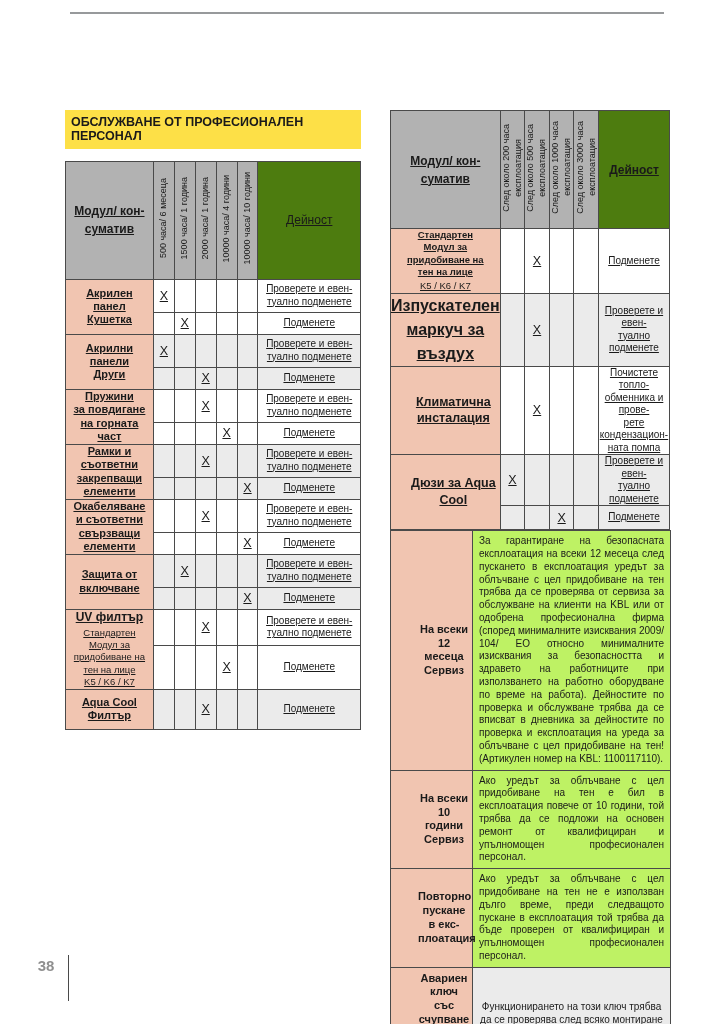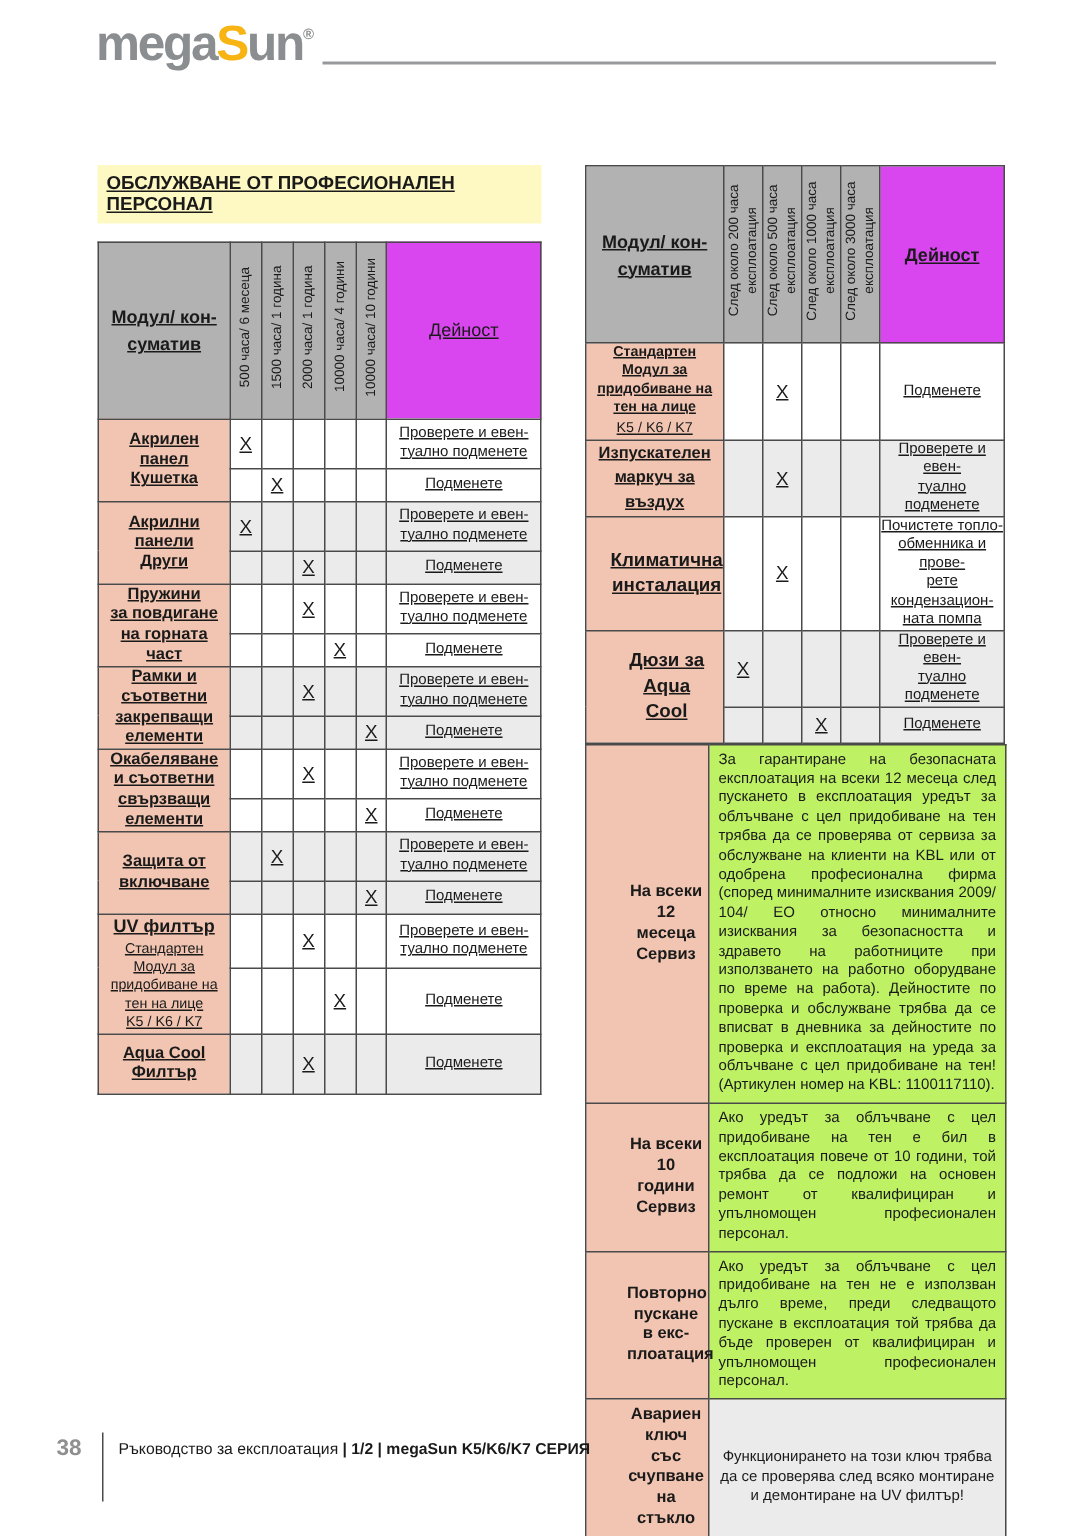--- a/index.html
+++ b/index.html
@@ -14,43 +14,43 @@
   .header { position:absolute; top:12px; left:64px; right:60px; display:flex; align-items:flex-end; }
   .logo { font-size:33px; font-weight:bold; letter-spacing:-1.5px; color:#8b8e90; line-height:1; white-space:nowrap; }
   .logo .s { color:#f7b412; }
   .logo .reg { font-size:10px; vertical-align:14px; letter-spacing:0; }
   .hline { flex:1; border-bottom:2px solid #97999b; margin-left:6px; margin-bottom:2px; }
   
   .content { position:absolute; top:110px; left:65px; display:flex; gap:29px; }
   .col-left { width:296px; }
   .col-right { width:280px; }
   .section-title { font-weight:bold; font-size:12.5px; padding:5px 6px; line-height:1.15; }
-  .salmon-bar { background:#fef9c3; margin-bottom:12px;text-decoration:underline; }
+  .salmon-bar { background:#fde047; margin-bottom:12px; }
   .gray-bar { background:#d2d2d2; margin:10px 0 8px 0; }
   
   table.matrix { border-collapse:collapse; table-layout:fixed;text-decoration:underline; }
   table.matrix th, table.matrix td { border:1px solid #4a4a4a; padding:0; }
   .hrow { height:118px; }
   .h-module {
     background:#b2b2b2; font-weight:bold; font-size:12px;
     white-space:pre-line; line-height:1.5; vertical-align:middle; text-align:center;
   }
   .h-vert { background:#b2b2b2; vertical-align:middle; text-align:center; }
   .vrt {
     writing-mode:vertical-rl; transform:rotate(180deg);
     font-size:9px; font-weight:normal; line-height:1.3;
     white-space:pre-line; display:inline-block; max-height:112px; margin:0 auto;
   }
-  .h-action { background:#d946ef; font-weight:normal; font-size:12px; vertical-align:middle; text-align:center; }
+  .h-action { background:#4d7c0f; font-weight:normal; font-size:12px; vertical-align:middle; text-align:center; }
   .h-action.hb { font-weight:bold; }
   td.lbl { background:#f1c5b1; vertical-align:middle; text-align:center; padding:3px 2px; }
   td.lbl .main { white-space:pre-line; }
   td.lbl .main.normal { font-size:11px; font-weight:bold; line-height:1.22; }
   td.lbl .main.large  { font-size:12.5px; font-weight:bold; line-height:1.35;padding-left:16px; }
-  td.lbl .main.med    { font-size:11px; font-weight:bold; line-height:1.5; }
+  td.lbl .main.med    { font-size:16px; font-weight:bold; line-height:1.5; }
   td.lbl .main.small  { font-size:9.5px;  font-weight:bold; line-height:1.3; }
   td.lbl .main.uv     { font-size:12px;   font-weight:bold; line-height:1.2; }
   td.lbl .sub { font-size:9.5px; font-weight:normal; line-height:1.3; white-space:pre-line; margin-top:2px; }
   td.mark { text-align:center; vertical-align:middle; font-size:12.5px; background:#fff; }
   td.action {
     text-align:center; vertical-align:middle; font-size:10px; line-height:1.25;
     white-space:pre-line; background:#fff; padding:2px 1px;
   }
   tr.alt td.mark, tr.alt td.action { background:#ebebeb; }
   
@@ -66,21 +66,20 @@
   
   .footer { position:absolute; top:955px; left:30px; display:flex; align-items:flex-start; }
   .pagenum { color:#8f8f8f; font-size:15px; font-weight:bold; width:32px; text-align:center; margin-top:2px; }
   .fdiv { width:0; border-left:1px solid #4a4a4a; height:46px; margin:0 10px 0 6px; }
   .ftext { font-size:10.5px; margin-top:5px; white-space:nowrap; }
 </style>
 </head>
 <body>
 
 <div class="header">
-  <div class="logo"><span>mega</span><span class="s">S</span><span>un</span><span class="reg">®</span></div>
   <div class="hline"></div>
 </div>
 
 <div class="content">
   <div class="col-left">
     <div class="section-title salmon-bar">ОБСЛУЖВАНЕ ОТ ПРОФЕСИОНАЛЕН ПЕРСОНАЛ</div>
     <div id="service-mount">
         <table class="matrix service">
           <colgroup>
             <col style="width: 88px;">
@@ -410,14 +409,13 @@
             </tr>
           </tbody>
         </table>
       </div>
   </div>
 </div>
 
 <div class="footer">
   <div class="pagenum">38</div>
   <div class="fdiv"></div>
-  <div class="ftext"><span>Ръководство за експлоатация </span><b>| 1/2 | megaSun K5/K6/K7 СЕРИЯ</b></div>
 </div>
 
 </body></html>

